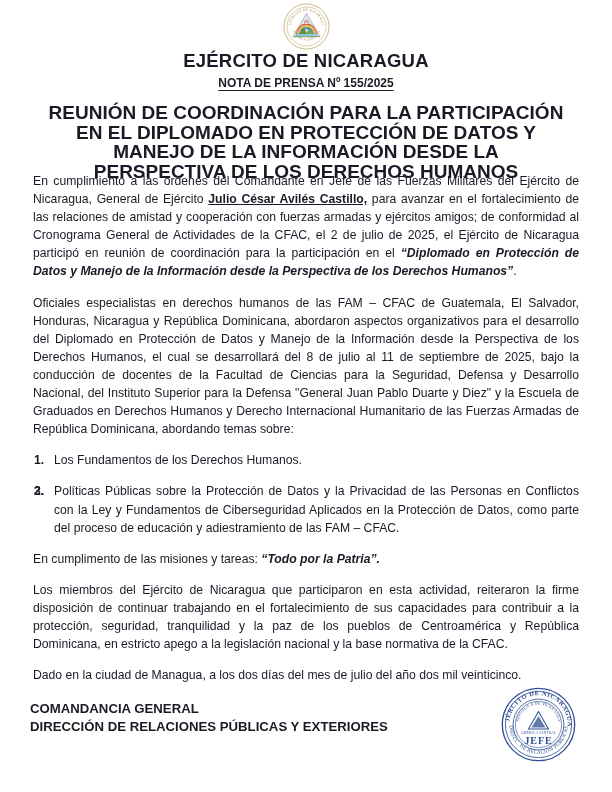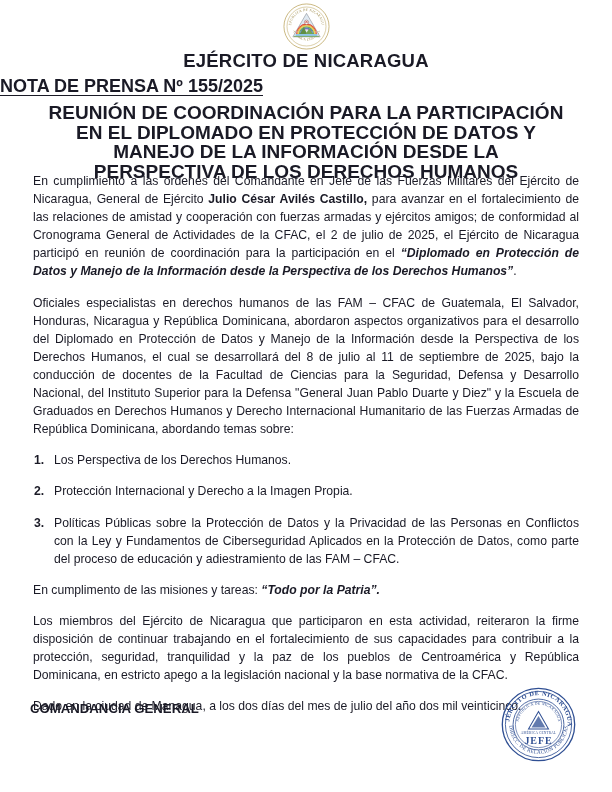--- a/index.html
+++ b/index.html
@@ -48,22 +48,22 @@
     text-align: center;
     font-size: 18.5px;
     font-weight: bold;
     letter-spacing: 0.2px;
   }
   .press-no {
     position: absolute;
     top: 76px;
     left: 0;
     width: 612px;
-    text-align: left;
-    font-size: 18px;
+    text-align: center;
+    font-size: 12px;
     font-weight: bold;
   }
   .press-no span {
     text-decoration: underline;
     text-underline-offset: 2.5px;
   }
 
   .doc-title {
     position: absolute;
     top: 103px;
@@ -84,21 +84,21 @@
   }
   p.para {
     margin: 0 0 13px 0;
     font-size: 12.2px;
     line-height: 18.1px;
     text-align: justify;
     text-justify: inter-word;
   }
   p.para:last-child { margin-bottom: 0; }
 
-  b { font-weight: bold; }
+  b { font-weight: bold; text-decoration: underline; }
   .bi {
     font-weight: bold;
     font-style: italic;
   }
 
   ol.topics {
     margin: 0 0 13px 0;
     padding: 0;
     list-style: none;
     counter-reset: topic;
@@ -195,40 +195,41 @@
   <div class="doc-title">REUNIÓN DE COORDINACIÓN PARA LA PARTICIPACIÓN EN EL DIPLOMADO EN PROTECCIÓN DE DATOS Y MANEJO DE LA INFORMACIÓN DESDE LA PERSPECTIVA DE LOS DERECHOS HUMANOS</div>
 
   <div class="body-area">
 
     <p class="para"><span>En cumplimiento a las órdenes del Comandante en Jefe de las Fuerzas Militares del Ejército de Nicaragua, General de Ejército </span><b>Julio César Avilés Castillo,</b><span> para avanzar en el fortalecimiento de las relaciones de amistad y cooperación con fuerzas armadas y ejércitos amigos; de conformidad al Cronograma General de Actividades de la CFAC, el 2 de julio de 2025, el Ejército de Nicaragua participó en reunión de coordinación para la participación en el </span><span class="bi">“Diplomado en Protección de Datos y Manejo de la Información desde la Perspectiva de los Derechos Humanos”</span><span>.</span></p>
 
     <p class="para">Oficiales especialistas en derechos humanos de las FAM – CFAC de Guatemala, El Salvador, Honduras, Nicaragua y República Dominicana, abordaron aspectos organizativos para el desarrollo del Diplomado en Protección de Datos y Manejo de la Información desde la Perspectiva de los Derechos Humanos, el cual se desarrollará del 8 de julio al 11 de septiembre de 2025, bajo la conducción de docentes de la Facultad de Ciencias para la Seguridad, Defensa y Desarrollo Nacional, del Instituto Superior para la Defensa "General Juan Pablo Duarte y Diez" y la Escuela de Graduados en Derechos Humanos y Derecho Internacional Humanitario de las Fuerzas Armadas de República Dominicana, abordando temas sobre:</p>
 
     <ol class="topics">
       <li>
-        <span class="num">1.</span><span>Los Perspectiva de los Derechos Humanos.</span>
+        <span class="num">1.</span><span>Los Fundamentos de los Derechos Humanos.</span>
       </li>
       <li>
-        <span class="num">2.</span><span>Protección Internacional y Derecho a la Imagen Propia.</span>
+        <span class="num">2.</span>
       </li>
       <li>
         <span class="num">3.</span><span>Políticas Públicas sobre la Protección de Datos y la Privacidad de las Personas en Conflictos con la Ley y Fundamentos de Ciberseguridad Aplicados en la Protección de Datos, como parte del proceso de educación y adiestramiento de las FAM – CFAC.</span>
       </li>
     </ol>
 
     <p class="para"><span>En cumplimento de las misiones y tareas: </span><span class="bi">“Todo por la Patria”.</span></p>
 
     <p class="para">Los miembros del Ejército de Nicaragua que participaron en esta actividad, reiteraron la firme disposición de continuar trabajando en el fortalecimiento de sus capacidades para contribuir a la protección, seguridad, tranquilidad y la paz de los pueblos de Centroamérica y República Dominicana, en estricto apego a la legislación nacional y la base normativa de la CFAC.</p>
 
 
     <p class="para">Dado en la ciudad de Managua, a los dos días del mes de julio del año dos mil veinticinco.</p>
   </div>
 
   <div class="footer">
     <div>COMANDANCIA GENERAL</div>
+    <div>DIRECCIÓN DE RELACIONES PÚBLICAS Y EXTERIORES</div>
   </div>
 
   <div class="seal">
     <svg viewBox="0 0 100 100" width="77" height="77" aria-hidden="true">
       <g stroke="#2f4f93" fill="none">
         <circle cx="50" cy="50" r="47" stroke-width="1.7"></circle>
         <circle cx="50" cy="50" r="43" stroke-width="1.1"></circle>
         <circle cx="50" cy="50" r="33" stroke-width="1.1"></circle>
         <circle cx="50" cy="50" r="30" stroke-width="0.8"></circle>
       </g>

